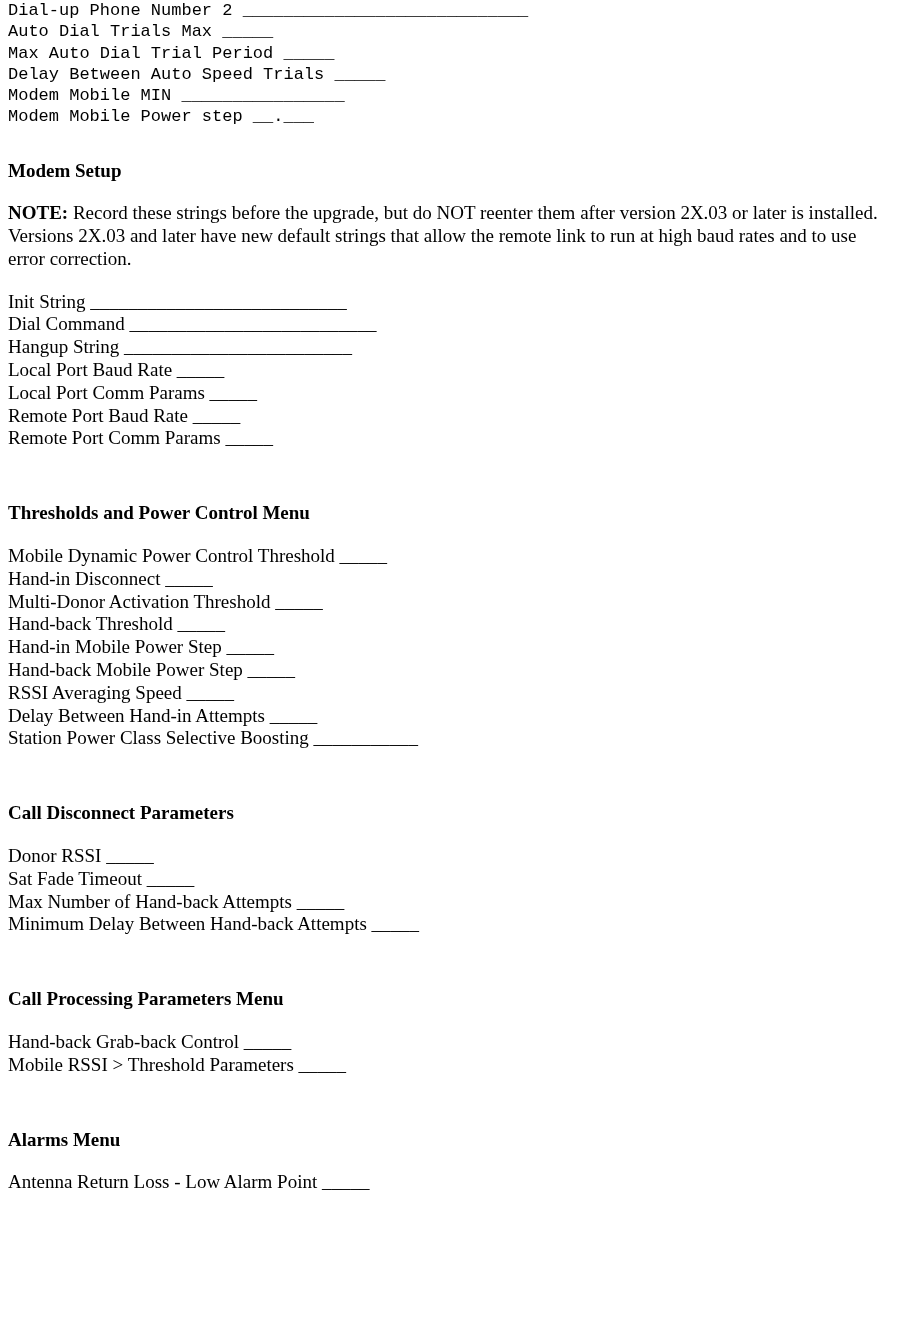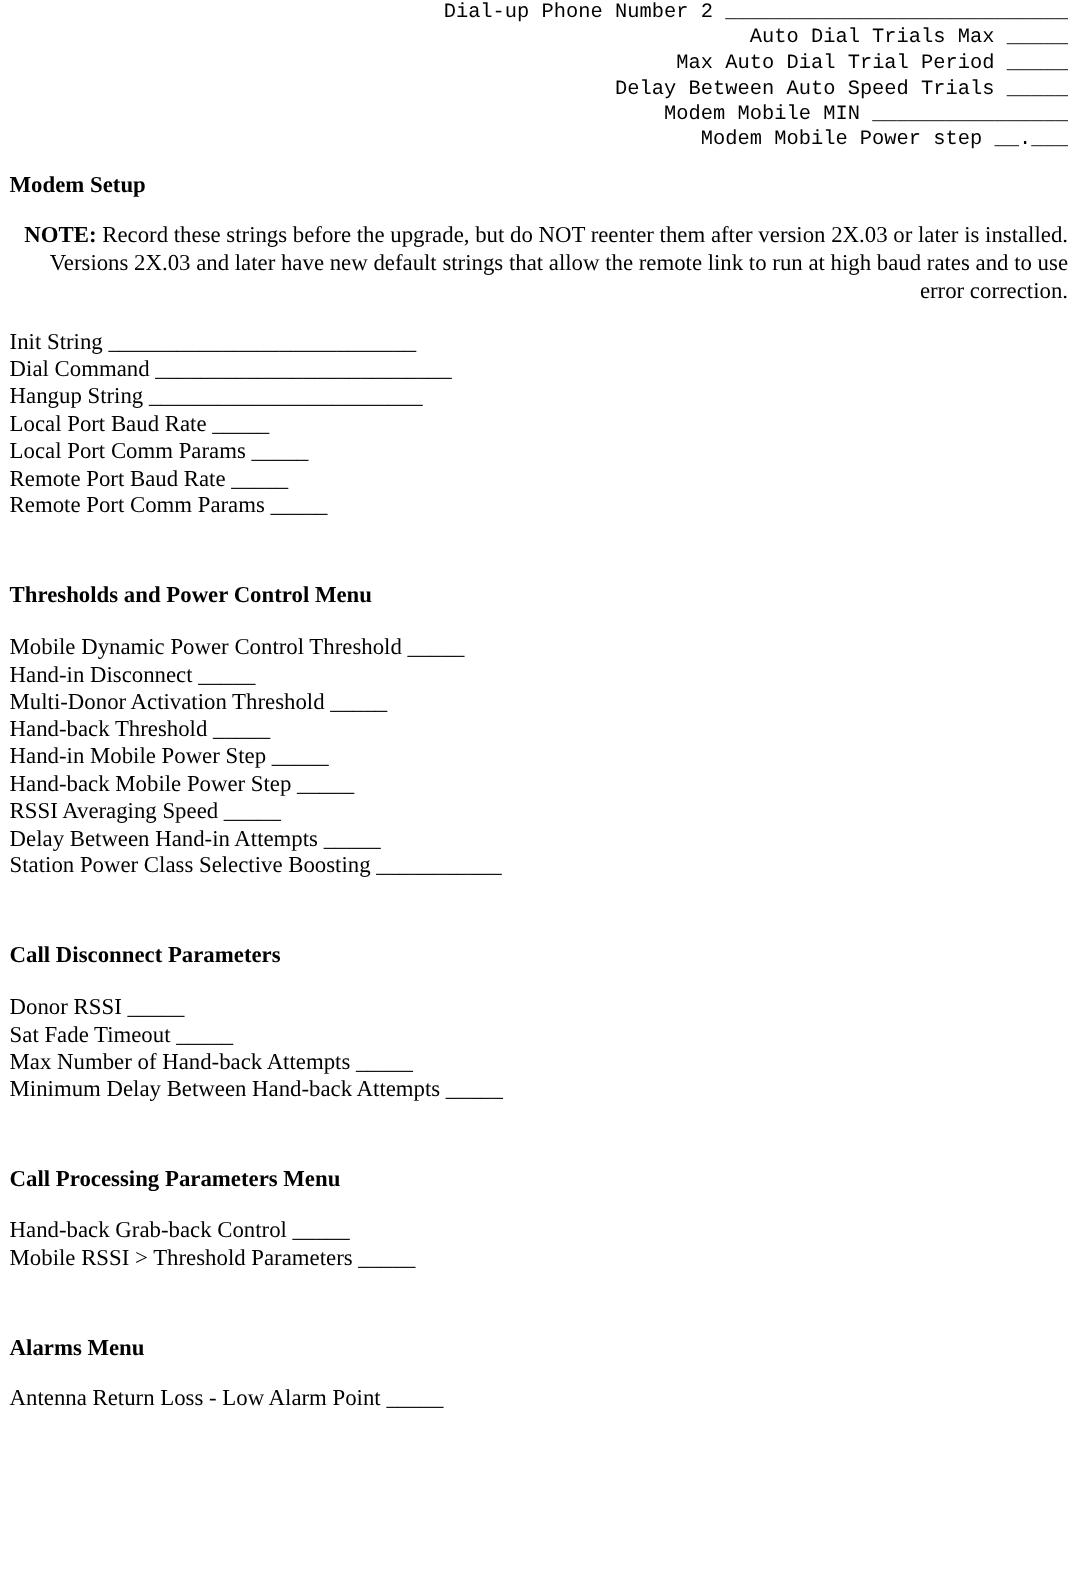--- a/index.html
+++ b/index.html
@@ -8,35 +8,33 @@
       line-height: 1.2;
       margin: 0;
       padding: 0 8px;
       color: #000;
       width: 882px;
     }
     .mono {
       font-family: "Courier New", Courier, monospace;
       font-size: 17px;
       line-height: 1.25;
-      text-align: right;
     }
     .section-title {
       font-weight: bold;
-      margin-top: 16px;
+      margin-top: 32px;
       margin-bottom: 20px;
     }
     .section-title.tight {
       margin-top: 52px;
       margin-bottom: 20px;
     }
     .para {
       margin-top: 0;
       margin-bottom: 20px;
-      text-align: right;
     }
     .note-label {
       font-weight: bold;
     }
     .field-list div {
       
     }
   </style>
 </head>
 <body>

